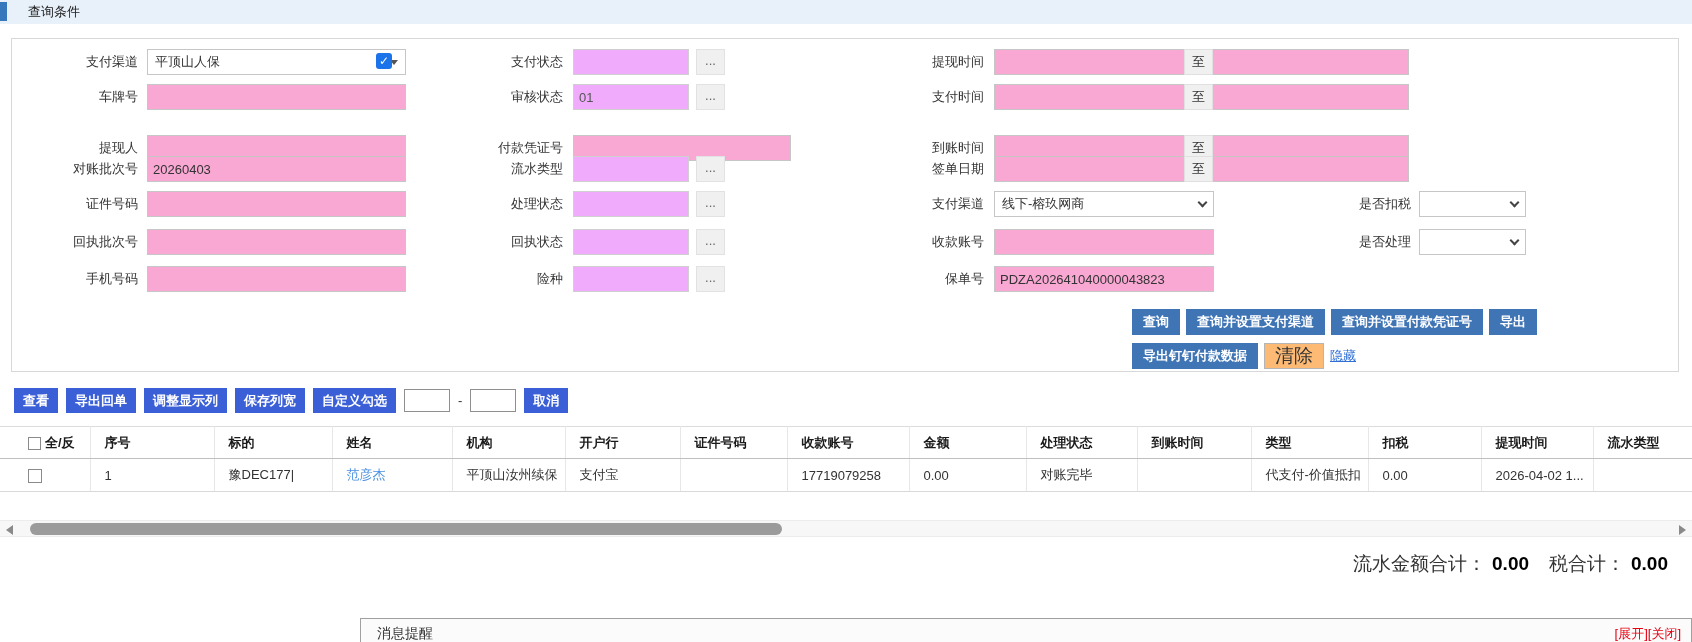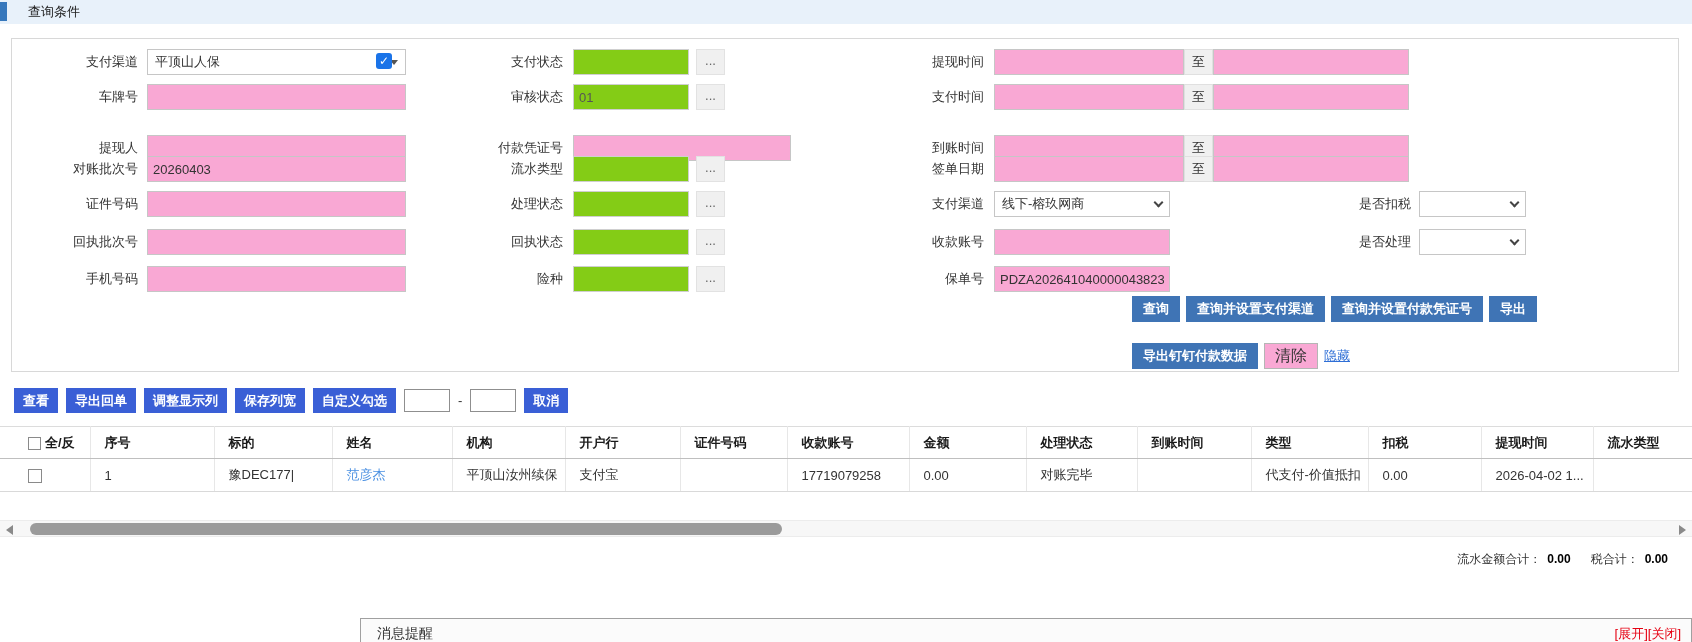--- a/index.html
+++ b/index.html
@@ -15,37 +15,37 @@
   
   .qpanel { position:absolute; left:11px; top:38px; width:1668px; height:334px; border:1px solid #d8d8d8; background:#fff; }
   .frow { position:absolute; left:0; width:100%; height:26px; }
   .lab { position:absolute; height:26px; line-height:26px; font-size:13px; color:#333; text-align:right; white-space:nowrap; }
   .lab-l { left:0; width:126px; }
   .lab-m { left:400px; width:151px; }
   .lab-r { left:850px; width:122px; }
   .lab-x { left:1290px; width:109px; }
   .ctl { position:absolute; height:26px; font-size:13px; color:#333; }
   .inp { border:1px solid #c6c6c6; background:#f9a8d4; padding:0 5px; font-family:inherit; font-size:13px; color:#333; }
-  .inp-gray { background:#84cc16; border:1px solid #cfcfcf; color:#555; }
+  .inp-gray { background:#f0abfc; border:1px solid #cfcfcf; color:#555; }
   .ctl-l  { left:135px; width:259px; }
   .ctl-m  { left:561px; width:116px; }
   .dots   { left:684px; width:29px; background:#f0f0f0; border:1px solid #e2e2e2; color:#666; text-align:center; line-height:22px; cursor:pointer; }
   .ctl-mw { left:561px; width:218px; }
   .ctl-r1 { left:982px; width:190px; }
   .zhi    { left:1172px; width:29px; background:#f0f0f0; border:1px solid #e0e0e0; text-align:center; line-height:24px; color:#333; }
   .ctl-r2 { left:1201px; width:196px; }
-  .ctl-rw { left:982px; width:176px; }
+  .ctl-rw { left:982px; width:220px; }
   .ctl-x  { left:1407px; width:107px; }
   .selbox { display:flex; align-items:center; justify-content:space-between; background:#fff; border:1px solid #c6c6c6; padding:0 7px; cursor:pointer; }
   .tri { width:0; height:0; border-left:4px solid transparent; border-right:4px solid transparent; border-top:5px solid #555; }
   .chev { width:7px; height:7px; border-right:2px solid #444; border-bottom:2px solid #444; transform:rotate(45deg); margin-top:-4px; }
   .cb-on { position:absolute; left:364px; top:4px; width:16px; height:16px; background:#1a73e8; border-radius:3px; color:#fff; font-size:12px; line-height:16px; text-align:center; cursor:pointer; }
   .btnrow { position:absolute; display:flex; gap:6px; align-items:center; }
   .btn-q { height:26px; line-height:26px; padding:0 11px; background:#3f74b5; color:#fff; font-size:13px; font-weight:bold; border:none; cursor:pointer; white-space:nowrap; }
-  .btn-clear { height:26px; line-height:24px; padding:0 10px; background:#f9a8d4; color:#333; font-size:16px; border:1px solid #b5b5b5; cursor:pointer; }
+  .btn-clear { height:26px; line-height:24px; padding:0 10px; background:#fdba74; color:#333; font-size:19px; border:1px solid #b5b5b5; cursor:pointer; }
   .link { color:#2f6fd6; font-size:13px; line-height:26px; text-decoration:underline; cursor:pointer; }
 
   
   .toolbar { position:absolute; left:14px; top:388px; display:flex; gap:8px; align-items:center; }
   .btn-t { height:25px; line-height:25px; padding:0 9px; background:#3a5fd6; color:#fff; font-size:13px; font-weight:bold; border:none; cursor:pointer; white-space:nowrap; }
   .rng { width:46px; height:23px; border:1px solid #8f8f8f; background:#fff; font-size:13px; padding:0 3px; }
   .dash { font-size:13px; color:#333; }
 
   
   .grid { position:absolute; left:0; top:426px; width:1692px; border-collapse:collapse; table-layout:fixed; }
@@ -60,21 +60,21 @@
   .cell-link { color:#4a90e2; text-decoration:none; cursor:pointer; }
 
   
   .hscroll { position:absolute; left:0; top:520px; width:1692px; height:17px; background:#f7f7f7; border-top:1px solid #ececec; border-bottom:1px solid #ececec; }
   .thumb { position:absolute; left:30px; top:2px; width:752px; height:12px; background:#9b9b9b; border-radius:6px; cursor:pointer; }
   .arr { position:absolute; top:4px; width:0; height:0; border-top:5px solid transparent; border-bottom:5px solid transparent; cursor:pointer; }
   .arr-l { left:6px; border-right:7px solid #8a8a8a; }
   .arr-r { right:6px; border-left:7px solid #8a8a8a; }
 
   
-  .totals { position:absolute; top:551px; right:24px; font-size:12px; color:#333; white-space:nowrap;text-align:center; }
+  .totals { position:absolute; top:551px; right:24px; font-size:19px; color:#333; white-space:nowrap;text-align:center; }
   .totals b { color:#000; margin-left:6px; }
   .tot-gap { margin-left:20px; }
   .pager { position:absolute; top:583px; right:11px; display:flex; align-items:center; gap:7px; font-size:13px; color:#333; }
   .pg-btn { padding:3px 10px; border:1px solid #9a9a9a; background:#f3f3f3; cursor:pointer; white-space:nowrap; }
   .pg-cur { color:#f00; font-weight:bold; margin:0 3px; }
   .pg-gray { padding:4px 8px; background:#d4d4d4; font-weight:bold; color:#000; white-space:nowrap; }
   .pg-sel { display:flex; align-items:center; justify-content:space-between; width:56px; padding:2px 6px; border:1px solid #555; background:#fff; cursor:pointer; }
 
   
   .msg { position:absolute; left:360px; top:618px; width:1332px; height:26px; border:1px solid #a0a0a0; border-bottom:none; background:#fbfbfb;
@@ -182,21 +182,21 @@
     <div class="frow" style="top:227px;">
       <div class="lab lab-l">手机号码</div>
       <input class="ctl ctl-l inp" value="" style="">
       <div class="lab lab-m">险种</div>
       <input class="ctl ctl-m inp inp-gray" readonly="" value="" style="">
       <div class="ctl dots">...</div>
       <div class="lab lab-r">保单号</div>
       <input class="ctl ctl-rw inp" value="PDZA202641040000043823" style="">
     </div>
 
-    <div class="btnrow" style="left:1120px; top:257px;">
+    <div class="btnrow" style="left:1120px; top:270px;">
       <button class="btn-q">查询</button>
       <button class="btn-q">查询并设置支付渠道</button>
       <button class="btn-q">查询并设置付款凭证号</button>
       <button class="btn-q">导出</button>
     </div>
 
     <div class="btnrow" style="left:1120px; top:304px;">
       <button class="btn-q">导出钉钉付款数据</button>
       <button class="btn-clear">清除</button>
       <span class="link">隐藏</span>

